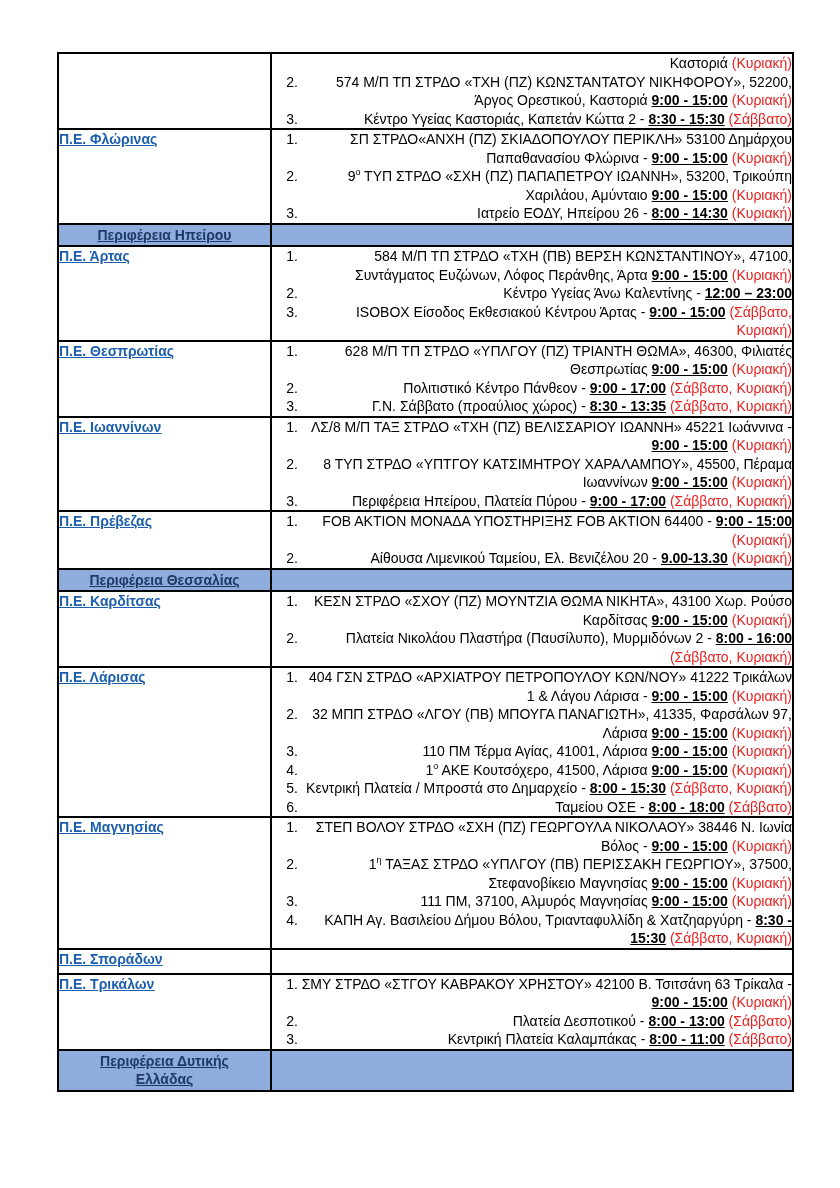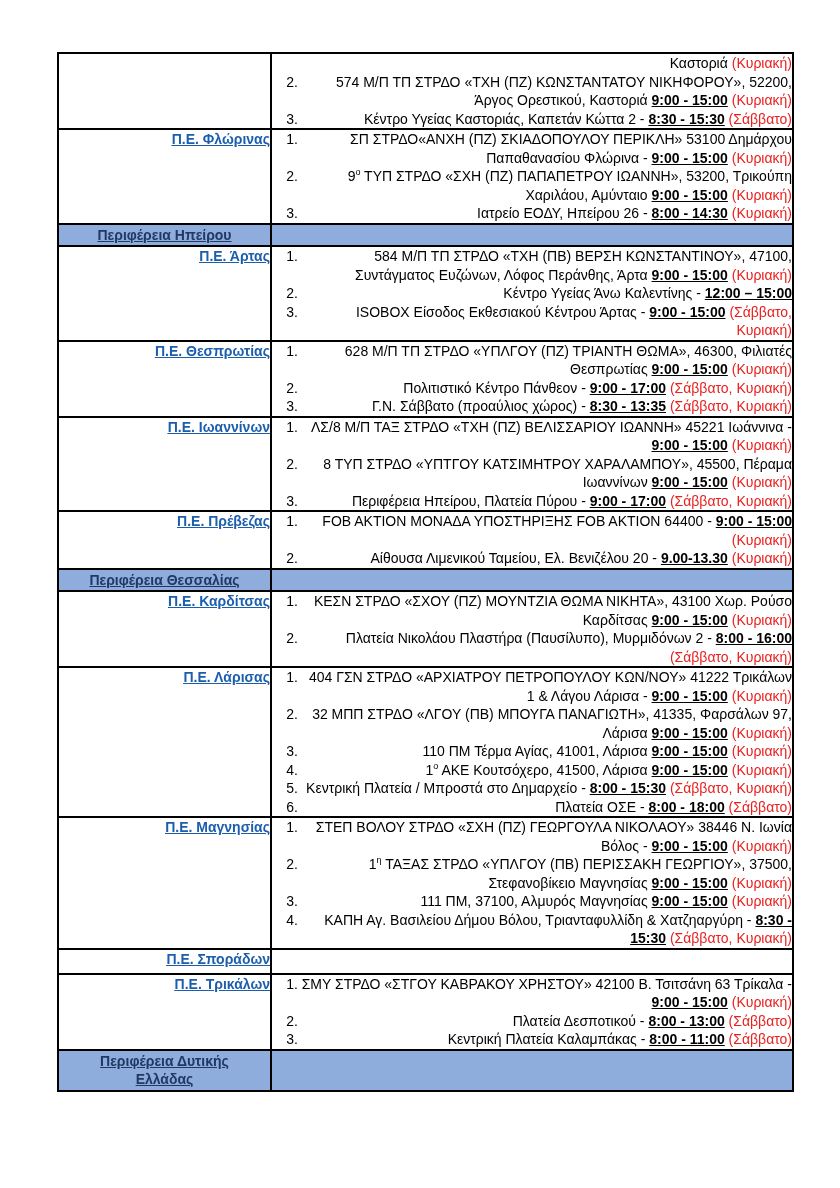--- a/index.html
+++ b/index.html
@@ -24,21 +24,21 @@
   }
   table.schedule td{
     border:2px solid var(--c-border);
     vertical-align:top;
     font-size:14px;line-height:18.5px;color:var(--c-text);
     padding:0;
   }
   col.c-region{width:213px;}
   col.c-items{width:522px;}
   td.region-cell{
-    text-align:right;vertical-align:middle;padding:2px 4px;text-decoration:underline;
+    text-align:left;vertical-align:middle;padding:2px 4px;text-decoration:underline;
   }
   .region-label{
     color:var(--c-region);font-weight:bold;text-decoration:underline;
     white-space:nowrap;
   }
   td.items-cell{
     padding:3px 6px 3px 12px;
     text-align:right;
   }
   td.items-cell.empty{height:25px;}
@@ -110,21 +110,21 @@
         </tr>
         <tr class="data-row">
           <td class="region-cell"><span class="region-label">Π.Ε. Άρτας</span></td>
           <td class="items-cell">
             <div class="item">
               <span class="num">1.</span>
               <span class="txt"><span class="seg-plain">584 Μ/Π ΤΠ ΣΤΡΔΟ «ΤΧΗ (ΠΒ) ΒΕΡΣΗ ΚΩΝΣΤΑΝΤΙΝΟΥ», 47100, Συντάγματος Ευζώνων, Λόφος Περάνθης, Άρτα </span><span class="seg-time">9:00 - 15:00</span><span class="seg-plain"> </span><span class="seg-red">(Κυριακή)</span></span>
             </div>
             <div class="item">
               <span class="num">2.</span>
-              <span class="txt"><span class="seg-plain">Κέντρο Υγείας Άνω Καλεντίνης - </span><span class="seg-time">12:00 – 15:00</span></span>
+              <span class="txt"><span class="seg-plain">Κέντρο Υγείας Άνω Καλεντίνης - </span><span class="seg-time">12:00 – 23:00</span></span>
             </div>
             <div class="item">
               <span class="num">3.</span>
               <span class="txt"><span class="seg-plain">ISOBOX Είσοδος Εκθεσιακού Κέντρου Άρτας - </span><span class="seg-time">9:00 - 15:00</span><span class="seg-plain"> </span><span class="seg-red">(Σάββατο, Κυριακή)</span></span>
             </div>
           </td>
         </tr>
         <tr class="data-row">
           <td class="region-cell"><span class="region-label">Π.Ε. Θεσπρωτίας</span></td>
           <td class="items-cell">
@@ -209,21 +209,21 @@
             <div class="item">
               <span class="num">4.</span>
               <span class="txt"><span class="seg-plain">1</span><span class="seg-sup">ο</span><span class="seg-plain"> ΑΚΕ Κουτσόχερο, 41500, Λάρισα </span><span class="seg-time">9:00 - 15:00</span><span class="seg-plain"> </span><span class="seg-red">(Κυριακή)</span></span>
             </div>
             <div class="item">
               <span class="num">5.</span>
               <span class="txt"><span class="seg-plain">Κεντρική Πλατεία / Μπροστά στο Δημαρχείο - </span><span class="seg-time">8:00 - 15:30</span><span class="seg-plain"> </span><span class="seg-red">(Σάββατο, Κυριακή)</span></span>
             </div>
             <div class="item">
               <span class="num">6.</span>
-              <span class="txt"><span class="seg-plain">Πλατεία ΟΣΕ - </span><span class="seg-time">8:00 - 18:00</span><span class="seg-plain"> </span><span class="seg-red">(Σάββατο)</span></span>
+              <span class="txt"><span class="seg-plain">Ταμείου ΟΣΕ - </span><span class="seg-time">8:00 - 18:00</span><span class="seg-plain"> </span><span class="seg-red">(Σάββατο)</span></span>
             </div>
           </td>
         </tr>
         <tr class="data-row">
           <td class="region-cell"><span class="region-label">Π.Ε. Μαγνησίας</span></td>
           <td class="items-cell">
             <div class="item">
               <span class="num">1.</span>
               <span class="txt"><span class="seg-plain">ΣΤΕΠ ΒΟΛΟΥ ΣΤΡΔΟ «ΣΧΗ (ΠΖ) ΓΕΩΡΓΟΥΛΑ ΝΙΚΟΛΑΟΥ» 38446 Ν. Ιωνία Βόλος - </span><span class="seg-time">9:00 - 15:00</span><span class="seg-plain"> </span><span class="seg-red">(Κυριακή)</span></span>
             </div>

